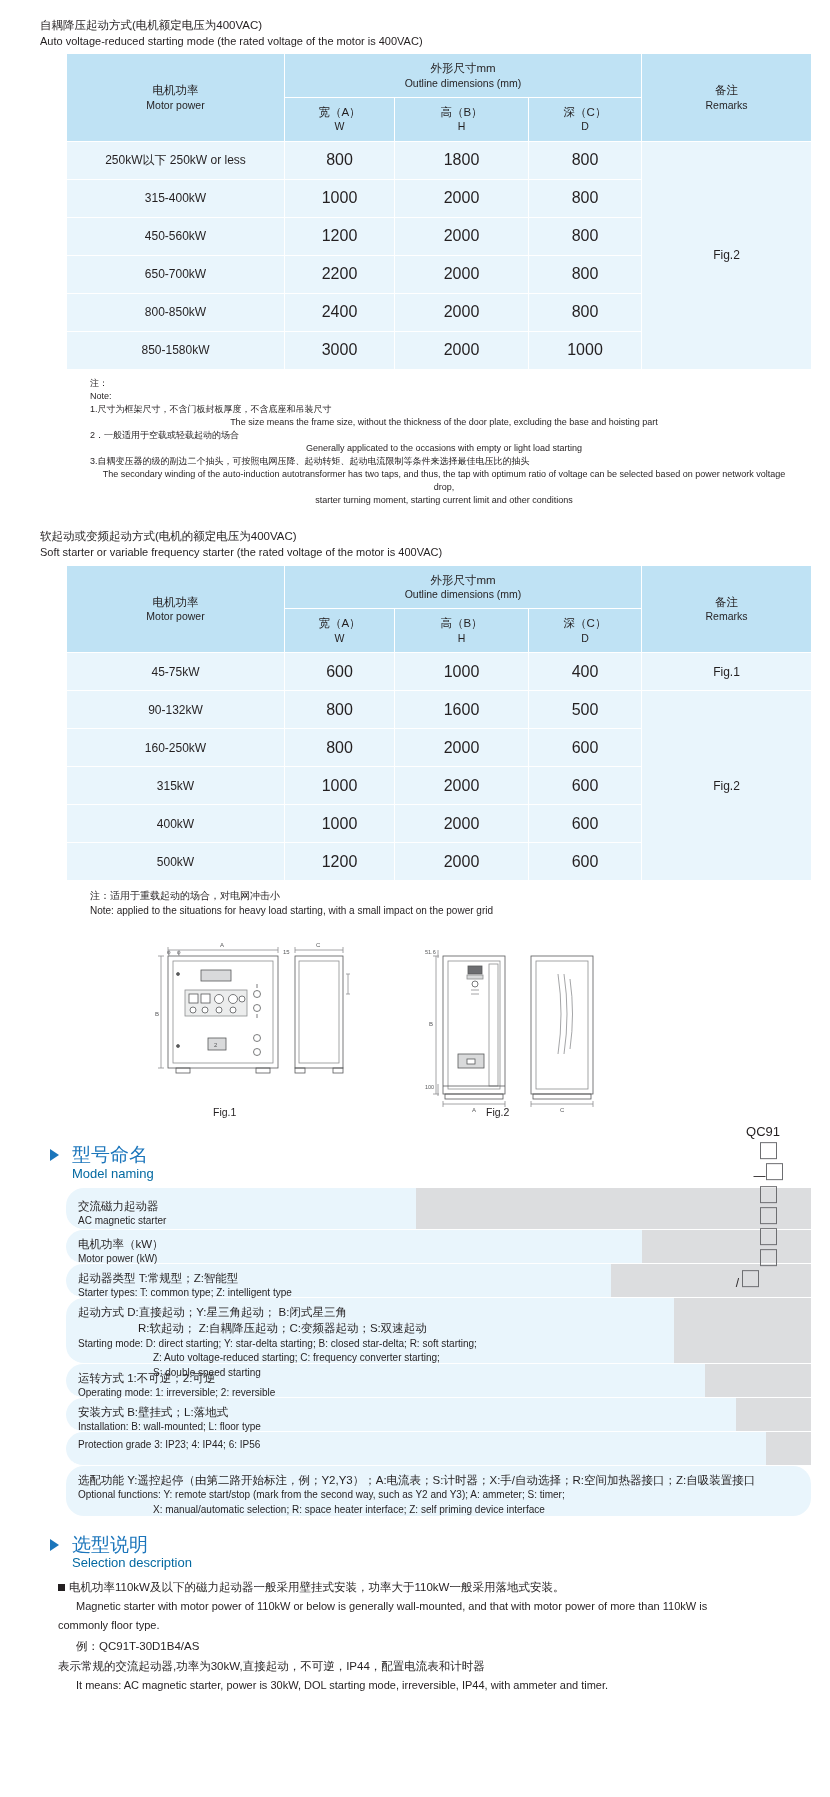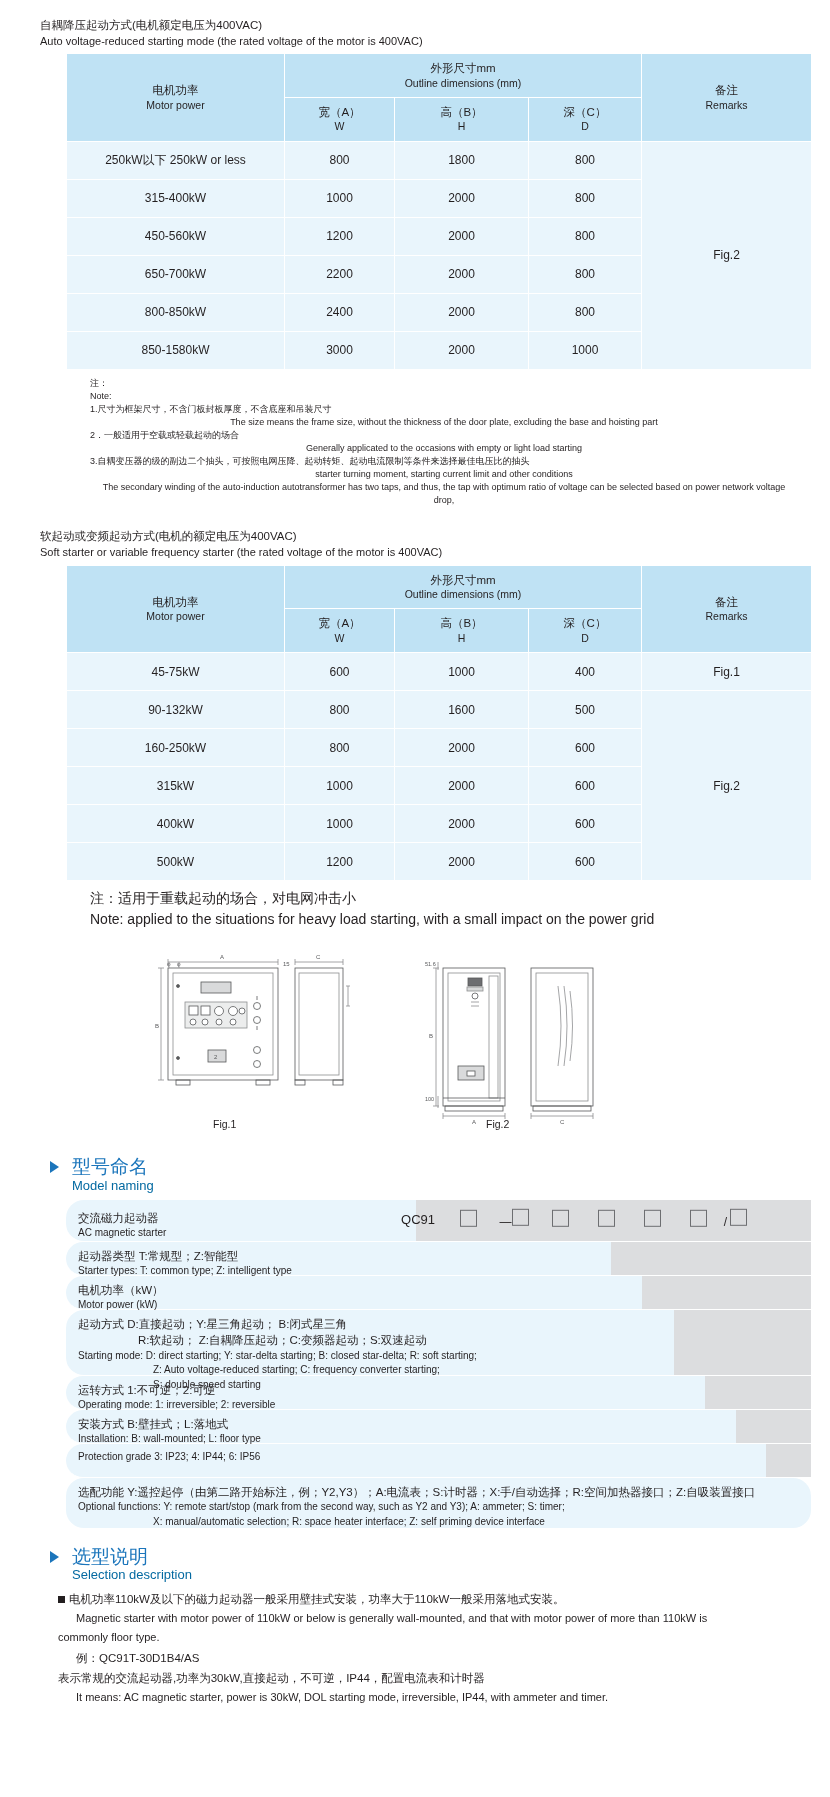--- a/index.html
+++ b/index.html
@@ -51,21 +51,21 @@
   }
   .hdr-cell {
     background: #bfe2f4;
     font-size: 11.5px;
     line-height: 1.25;
     padding: 7px 2px;
   }
   .hdr-cell .en { font-size: 10.5px; }
   .body-cell {
     background: #e9f5fc;
-    font-size: 12px;
+    font-size: 16px;
     padding: 8px 2px;
     height: 21px;
   }
   .body-cell.first {
     font-size: 12px;
   }
   .remark-cell {
     background: #e9f5fc;
     font-size: 12px;
   }
@@ -73,21 +73,21 @@
   
   .notes {
     margin: 7px 0 0 62px;
     font-size: 9px;
     line-height: 1.45;
     color: #231f20;
   }
   .notes .indent { padding-left: 12px; text-align: center; }
   .notes2 {
     margin: 7px 0 16px 62px;
-    font-size: 14px;
+    font-size: 10px;
     line-height: 1.5;
     color: #231f20;
   }
 
   
   .drawings {
     position: relative;
     height: 200px;
     margin-top: 16px;
   }
@@ -150,27 +150,28 @@
   .nm-grey {
     position: absolute;
     top: 0;
     bottom: 0;
     right: 0;
     background: #dcdddf;
   }
   .nm-content { position: relative; z-index: 2; }
   .code-area {
     position: absolute;
-    right: 20px;
+    right: 8px;
     top: 50%;
     transform: translateY(-50%);
     display: flex;
     align-items: center;
     gap: 0px;
     z-index: 3;
+    flex-direction: column;
   }
   .code-label {
     font-size: 13px;
     margin-right: 10px;
     color: #231f20;
   }
   .box {
     width: 15px; height: 15px;
     border: 1px solid #6d6e71;
     background: transparent;
@@ -292,22 +293,22 @@
     </table>
 
   <div class="notes">
     <div>注：</div>
     <div>Note:</div>
     <div>1.尺寸为框架尺寸，不含门板封板厚度，不含底座和吊装尺寸</div>
     <div class="indent">The size means the frame size, without the thickness of the door plate, excluding the base and hoisting part</div>
     <div>2．一般适用于空载或轻载起动的场合</div>
     <div class="indent">Generally applicated to the occasions with empty or light load starting</div>
     <div>3.自耦变压器的级的副边二个抽头，可按照电网压降、起动转矩、起动电流限制等条件来选择最佳电压比的抽头</div>
+    <div class="indent">The secondary winding of the auto-induction autotransformer has two taps, and thus, the tap with optimum ratio of voltage can be selected based on power network voltage drop,</div>
     <div class="indent">starter turning moment, starting current limit and other conditions</div>
-    <div class="indent">The secondary winding of the auto-induction autotransformer has two taps, and thus, the tap with optimum ratio of voltage can be selected based on power network voltage drop,</div>
   </div>
 
   <div class="tbl-caption" style="margin-top:22px;">
     <div class="cn">软起动或变频起动方式(电机的额定电压为400VAC)</div>
     <div class="en">Soft starter or variable frequency starter (the rated voltage of the motor is 400VAC)</div>
   </div>
 
   <table class="dim">
     <colgroup>
       <col style="width:218px">
@@ -511,32 +512,32 @@
         <span class="slot"><span class="dash">—</span><span class="box"></span></span>
         <span class="slot"><span class="box"></span></span>
         <span class="slot"><span class="box"></span></span>
         <span class="slot"><span class="box"></span></span>
         <span class="slot"><span class="box"></span></span>
         <span class="slot2"><span class="dash" style="width:9px">/</span><span class="box"></span></span>
       </div>
     </div>
 
     <div class="nm-row" style="height:34px;">
+      <div class="nm-grey" style="left:576px;"></div>
+      <div class="nm-content">
+        <span class="cn">电机功率（kW）</span>
+        <span class="en">Motor power (kW)</span>
+      </div>
+    </div>
+
+    <div class="nm-row" style="height:34px;">
       <div class="nm-grey" style="left:545px;"></div>
       <div class="nm-content">
         <span class="cn">起动器类型 T:常规型；Z:智能型</span>
         <span class="en">Starter types: T: common type; Z: intelligent type</span>
-      </div>
-    </div>
-
-    <div class="nm-row" style="height:34px;">
-      <div class="nm-grey" style="left:576px;"></div>
-      <div class="nm-content">
-        <span class="cn">电机功率（kW）</span>
-        <span class="en">Motor power (kW)</span>
       </div>
     </div>
 
     <div class="nm-row" style="height:66px;">
       <div class="nm-grey" style="left:608px;"></div>
       <div class="nm-content">
         <span class="cn">起动方式 D:直接起动；Y:星三角起动；  B:闭式星三角</span>
         <span class="cn" style="padding-left:60px">R:软起动；   Z:自耦降压起动；C:变频器起动；S:双速起动</span>
         <span class="en">Starting mode: D: direct starting; Y: star-delta starting; B: closed star-delta; R: soft starting;</span>
         <span class="en" style="padding-left:75px">Z: Auto voltage-reduced starting; C: frequency converter starting;</span>

